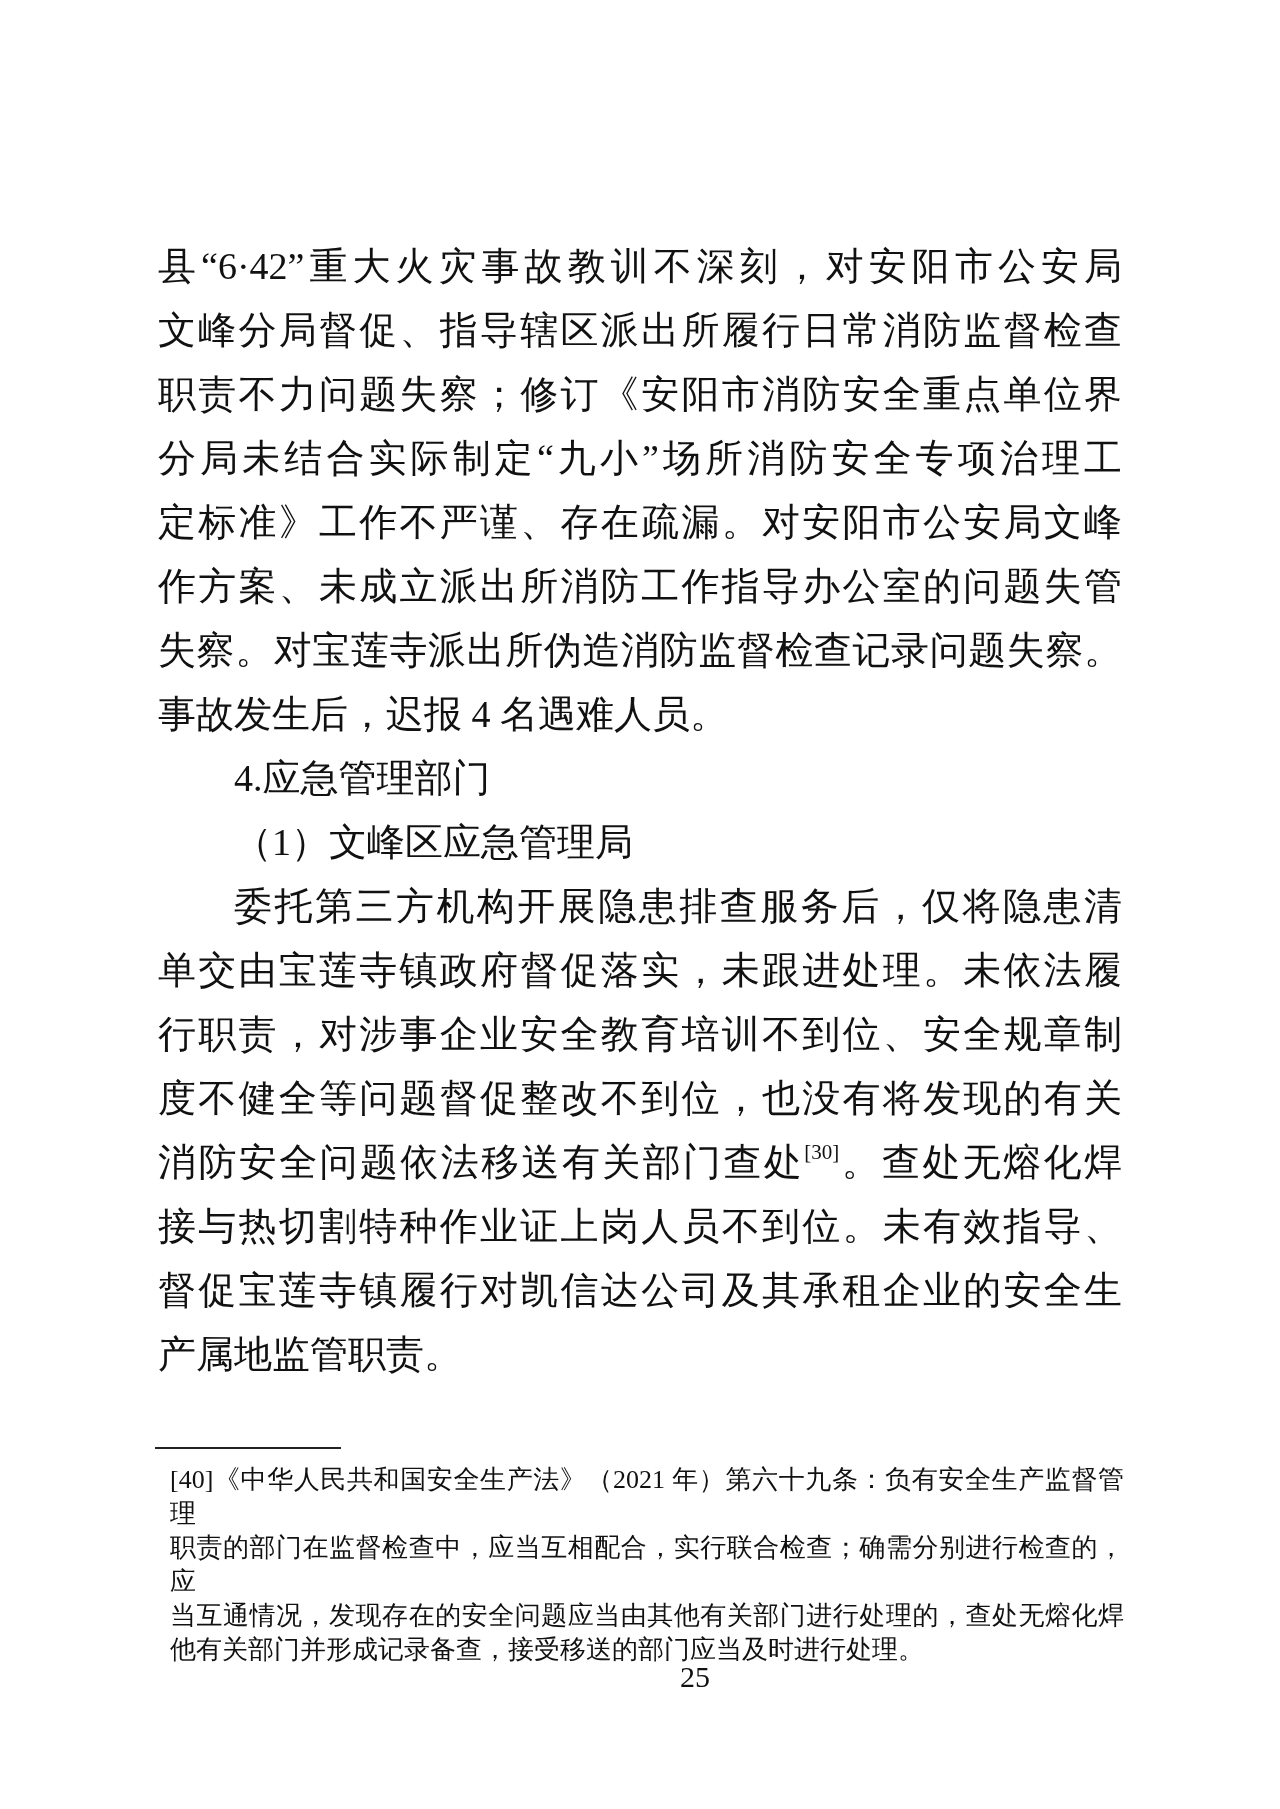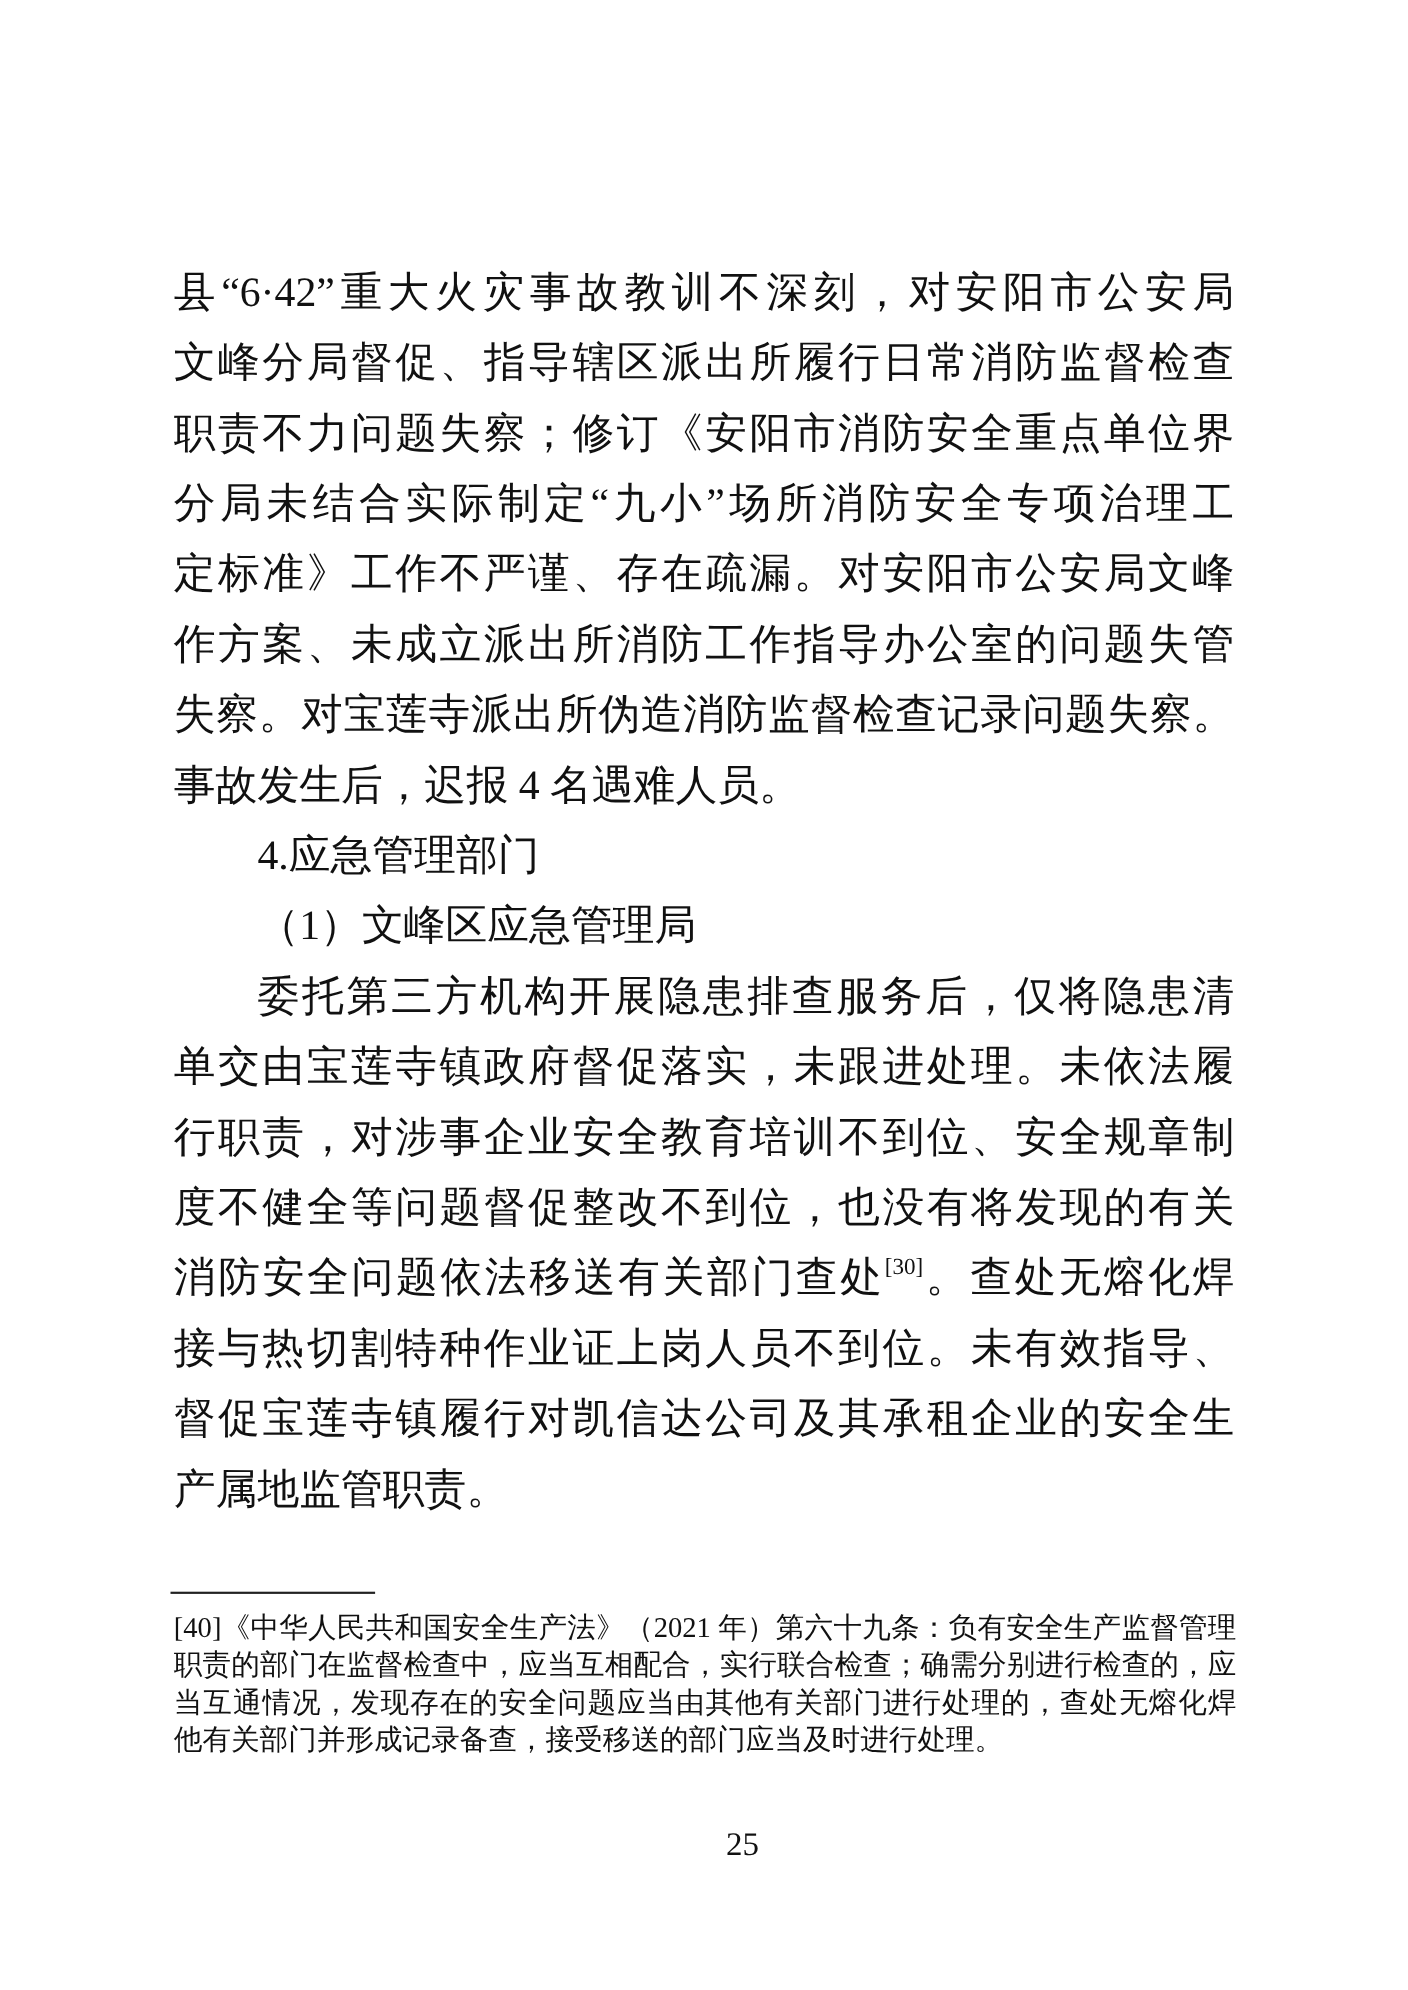--- a/index.html
+++ b/index.html
@@ -63,32 +63,33 @@
     top: 1463px;
     width: 966px;
     font-size: 26px;
     line-height: 34px;
   }
   .fline {
     text-align: justify;
     text-align-last: justify;
     -moz-text-align-last: justify;
     min-height: 34px;
+    margin-left: 12px;
   }
   .fline.flush {
     text-align: center;
     text-align-last: left;
     -moz-text-align-last: left;
   }
   .page-number {
     position: absolute;
     left: 640px;
     top: 1660px;
     width: 70px;
-    text-align: center;
+    text-align: right;
     font-size: 30px;
     line-height: 34px;
     color: #111111;
   }
 </style>
 </head>
 <body>
 
 <div class="page">
 

